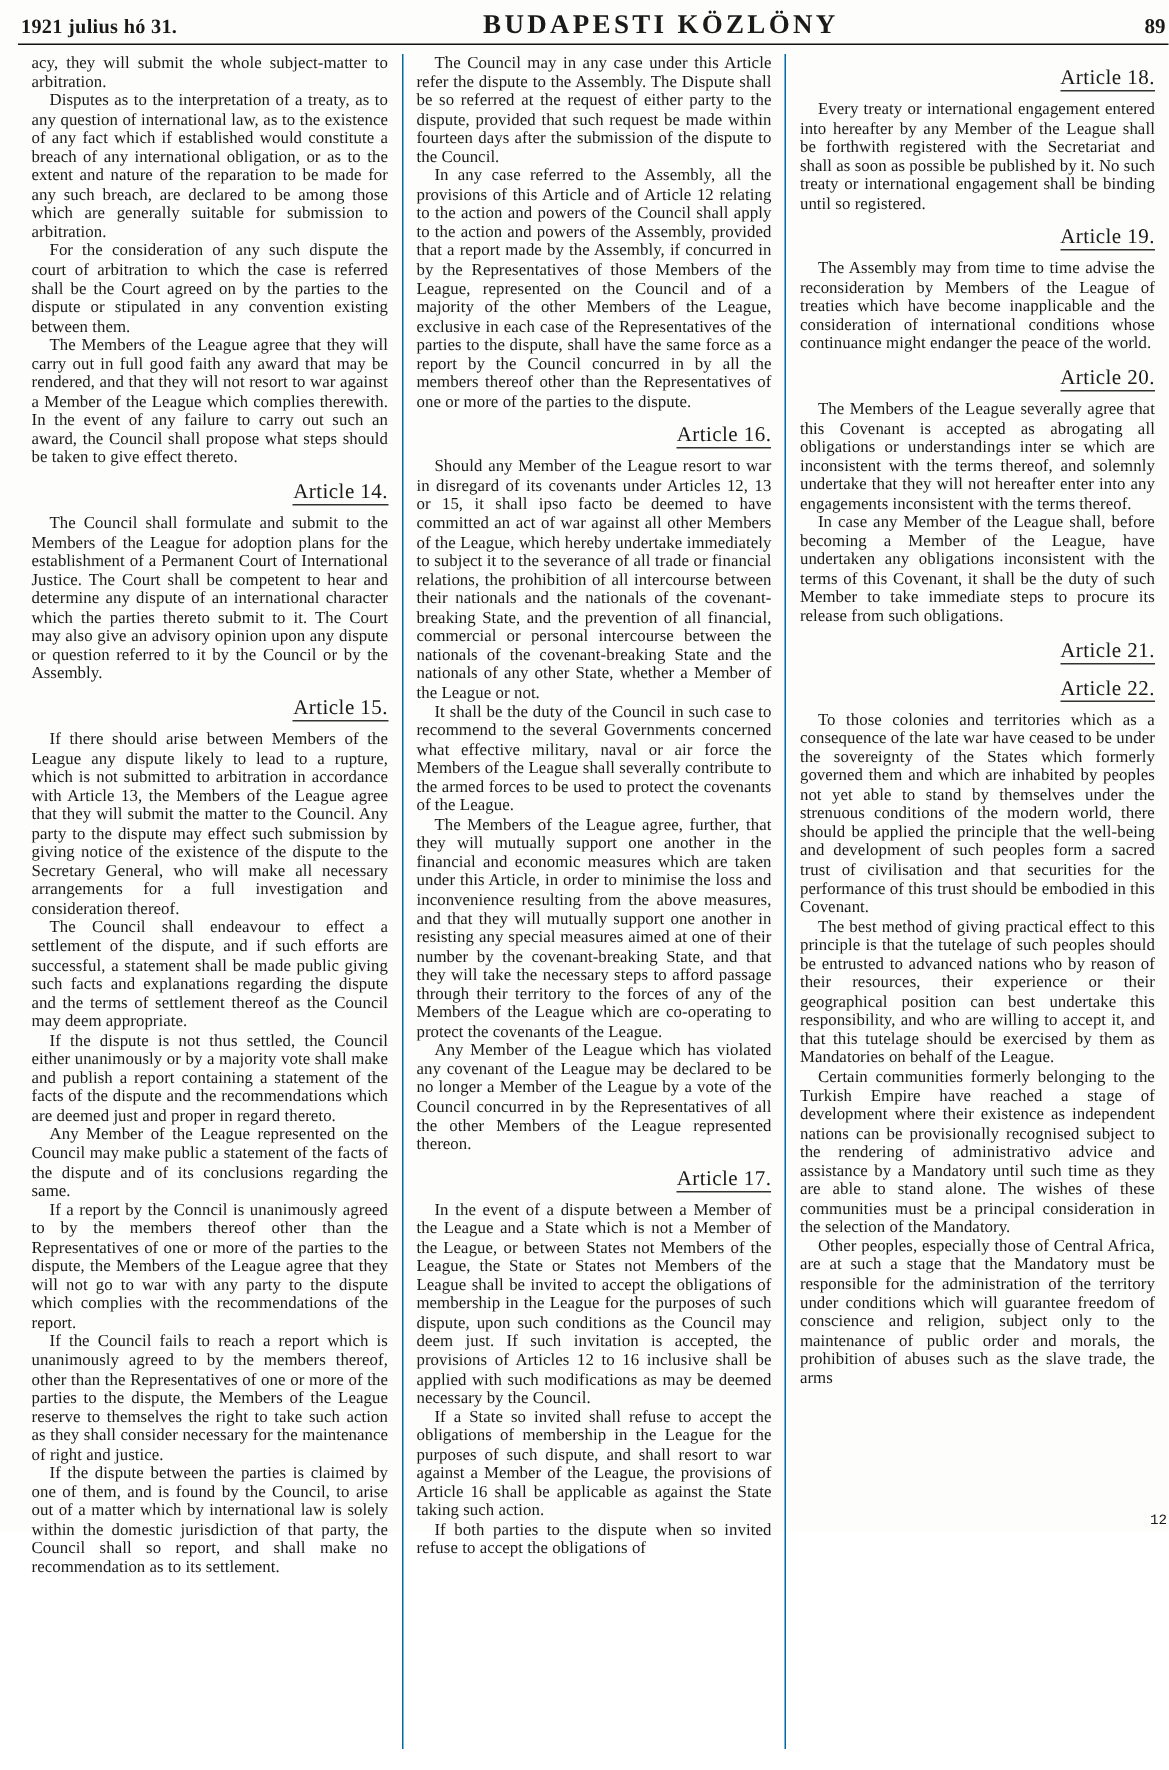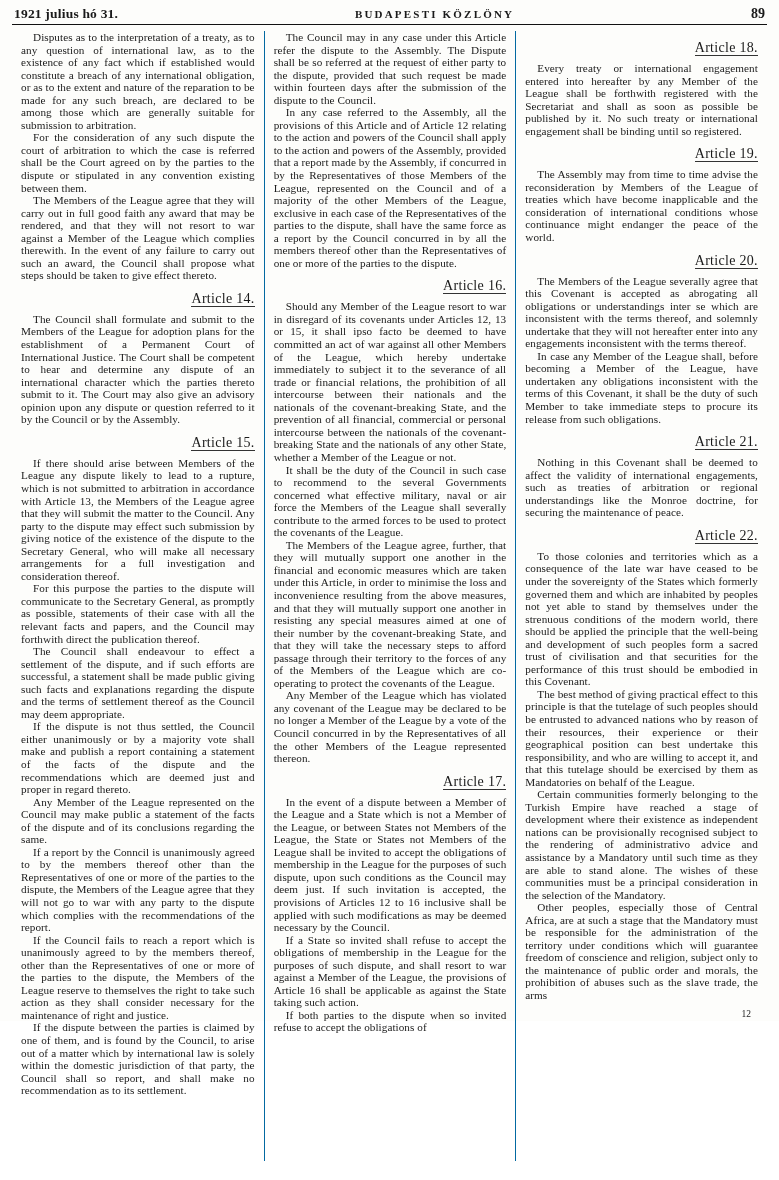--- a/index.html
+++ b/index.html
@@ -13,41 +13,41 @@
     overflow: hidden;
     font-family: "Liberation Serif", serif;
     color: #1a1a1a;
   }
   .page {
     position: relative;
     width: 779px;
     height: 1021px;
     background: #fdfdfb;
     box-sizing: border-box;
-    padding: 6px 12px 4px 12px;
+    padding: 6px 0 4px 12px;
   }
   
   .masthead {
     display: flex;
     align-items: baseline;
     justify-content: space-between;
     border-bottom: 1.5px solid #111;
     padding: 0 2px 2px 2px;
     margin-bottom: 6px;
   }
   .masthead .left {
     font-family: "Liberation Serif", serif;
     font-size: 13.5px;
     font-weight: bold;
     letter-spacing: 0.2px;
     white-space: nowrap;
   }
   .masthead .center {
     font-family: "Liberation Serif", serif;
-    font-size: 11px;
+    font-size: 18px;
     font-weight: bold;
     letter-spacing: 2.2px;
     text-transform: uppercase;
     white-space: nowrap;
   }
   .masthead .right {
     font-family: "Liberation Serif", serif;
     font-size: 14px;
     font-weight: bold;
     white-space: nowrap;
@@ -87,47 +87,47 @@
     font-weight: normal;
     margin: 9px 0 6px 0;
     letter-spacing: 0.3px;
   }
   h3.art .und {
     border-bottom: 1px solid #333;
     padding-bottom: 0px;
   }
   .pagenum-bottom {
     position: absolute;
-    right: 28px;
+    right: 1px;
     bottom: 2px;
     font-size: 9.5px;
-    font-family: Liberation Serif, serif;
+    font-family: Liberation Mono, monospace;
   }
 </style>
 </head>
 <body>
 
 <div class="page">
 
   <div class="masthead">
     <div class="left">1921 julius hó 31.</div>
     <div class="center">BUDAPESTI KÖZLÖNY</div>
     <div class="right">89</div>
   </div>
 
   <div class="columns">
     <div class="col" id="col0">
+        <p class="body noind">acy, they will submit the whole subject-matter to arbitration.</p>
         <p class="body">Disputes as to the interpretation of a treaty, as to any question of international law, as to the existence of any fact which if established would constitute a breach of any international obligation, or as to the extent and nature of the reparation to be made for any such breach, are declared to be among those which are generally suitable for submission to arbitration.</p>
         <p class="body">For the consideration of any such dispute the court of arbitration to which the case is referred shall be the Court agreed on by the parties to the dispute or stipulated in any convention existing between them.</p>
         <p class="body">The Members of the League agree that they will carry out in full good faith any award that may be rendered, and that they will not resort to war against a Member of the League which complies therewith. In the event of any failure to carry out such an award, the Council shall propose what steps should be taken to give effect thereto.</p>
         <h3 class="art"><span class="und">Article 14.</span></h3>
         <p class="body">The Council shall formulate and submit to the Members of the League for adoption plans for the establishment of a Permanent Court of International Justice. The Court shall be competent to hear and determine any dispute of an international character which the parties thereto submit to it. The Court may also give an advisory opinion upon any dispute or question referred to it by the Council or by the Assembly.</p>
         <h3 class="art"><span class="und">Article 15.</span></h3>
         <p class="body">If there should arise between Members of the League any dispute likely to lead to a rupture, which is not submitted to arbitration in accordance with Article 13, the Members of the League agree that they will submit the matter to the Council. Any party to the dispute may effect such submission by giving notice of the existence of the dispute to the Secretary General, who will make all necessary arrangements for a full investigation and consideration thereof.</p>
-        <p class="body">For this purpose the parties to the dispute will communicate to the Secretary General, as promptly as possible, statements of their case with all the relevant facts and papers, and the Council may forthwith direct the publication thereof.</p>
         <p class="body">The Council shall endeavour to effect a settlement of the dispute, and if such efforts are successful, a statement shall be made public giving such facts and explanations regarding the dispute and the terms of settlement thereof as the Council may deem appropriate.</p>
         <p class="body">If the dispute is not thus settled, the Council either unanimously or by a majority vote shall make and publish a report containing a statement of the facts of the dispute and the recommendations which are deemed just and proper in regard thereto.</p>
         <p class="body">Any Member of the League represented on the Council may make public a statement of the facts of the dispute and of its conclusions regarding the same.</p>
         <p class="body">If a report by the Conncil is unanimously agreed to by the members thereof other than the Representatives of one or more of the parties to the dispute, the Members of the League agree that they will not go to war with any party to the dispute which complies with the recommendations of the report.</p>
         <p class="body">If the Council fails to reach a report which is unanimously agreed to by the members thereof, other than the Representatives of one or more of the parties to the dispute, the Members of the League reserve to themselves the right to take such action as they shall consider necessary for the maintenance of right and justice.</p>
         <p class="body">If the dispute between the parties is claimed by one of them, and is found by the Council, to arise out of a matter which by international law is solely within the domestic jurisdiction of that party, the Council shall so report, and shall make no recommendation as to its settlement.</p>
       </div>
     <div class="col" id="col1">
         <p class="body">The Council may in any case under this Article refer the dispute to the Assembly. The Dispute shall be so referred at the request of either party to the dispute, provided that such request be made within fourteen days after the submission of the dispute to the Council.</p>
         <p class="body">In any case referred to the Assembly, all the provisions of this Article and of Article 12 relating to the action and powers of the Council shall apply to the action and powers of the Assembly, provided that a report made by the Assembly, if concurred in by the Representatives of those Members of the League, represented on the Council and of a majority of the other Members of the League, exclusive in each case of the Representatives of the parties to the dispute, shall have the same force as a report by the Council concurred in by all the members thereof other than the Representatives of one or more of the parties to the dispute.</p>
@@ -143,21 +143,20 @@
       </div>
     <div class="col" id="col2">
         <h3 class="art"><span class="und">Article 18.</span></h3>
         <p class="body">Every treaty or international engagement entered into hereafter by any Member of the League shall be forthwith registered with the Secretariat and shall as soon as possible be published by it. No such treaty or international engagement shall be binding until so registered.</p>
         <h3 class="art"><span class="und">Article 19.</span></h3>
         <p class="body">The Assembly may from time to time advise the reconsideration by Members of the League of treaties which have become inapplicable and the consideration of international conditions whose continuance might endanger the peace of the world.</p>
         <h3 class="art"><span class="und">Article 20.</span></h3>
         <p class="body">The Members of the League severally agree that this Covenant is accepted as abrogating all obligations or understandings inter se which are inconsistent with the terms thereof, and solemnly undertake that they will not hereafter enter into any engagements inconsistent with the terms thereof.</p>
         <p class="body">In case any Member of the League shall, before becoming a Member of the League, have undertaken any obligations inconsistent with the terms of this Covenant, it shall be the duty of such Member to take immediate steps to procure its release from such obligations.</p>
         <h3 class="art"><span class="und">Article 21.</span></h3>
-        <p class="body">Nothing in this Covenant shall be deemed to affect the validity of international engagements, such as treaties of arbitration or regional understandings like the Monroe doctrine, for securing the maintenance of peace.</p>
         <h3 class="art"><span class="und">Article 22.</span></h3>
         <p class="body">To those colonies and territories which as a consequence of the late war have ceased to be under the sovereignty of the States which formerly governed them and which are inhabited by peoples not yet able to stand by themselves under the strenuous conditions of the modern world, there should be applied the principle that the well-being and development of such peoples form a sacred trust of civilisation and that securities for the performance of this trust should be embodied in this Covenant.</p>
         <p class="body">The best method of giving practical effect to this principle is that the tutelage of such peoples should be entrusted to advanced nations who by reason of their resources, their experience or their geographical position can best undertake this responsibility, and who are willing to accept it, and that this tutelage should be exercised by them as Mandatories on behalf of the League.</p>
         <p class="body">Certain communities formerly belonging to the Turkish Empire have reached a stage of development where their existence as independent nations can be provisionally recognised subject to the rendering of administrativo advice and assistance by a Mandatory until such time as they are able to stand alone. The wishes of these communities must be a principal consideration in the selection of the Mandatory.</p>
         <p class="body">Other peoples, especially those of Central Africa, are at such a stage that the Mandatory must be responsible for the administration of the territory under conditions which will guarantee freedom of conscience and religion, subject only to the maintenance of public order and morals, the prohibition of abuses such as the slave trade, the arms</p>
       </div>
   </div>
 
   <div class="pagenum-bottom">12</div>
 </div>

